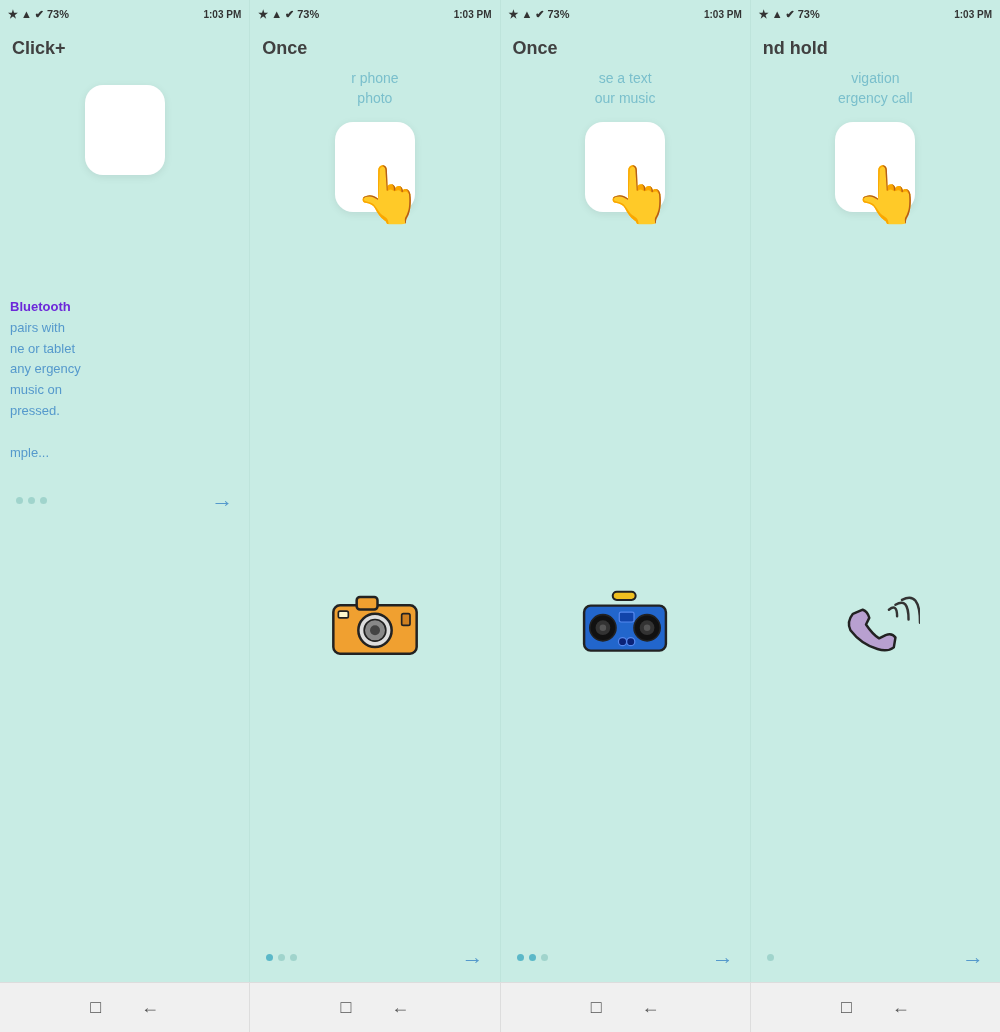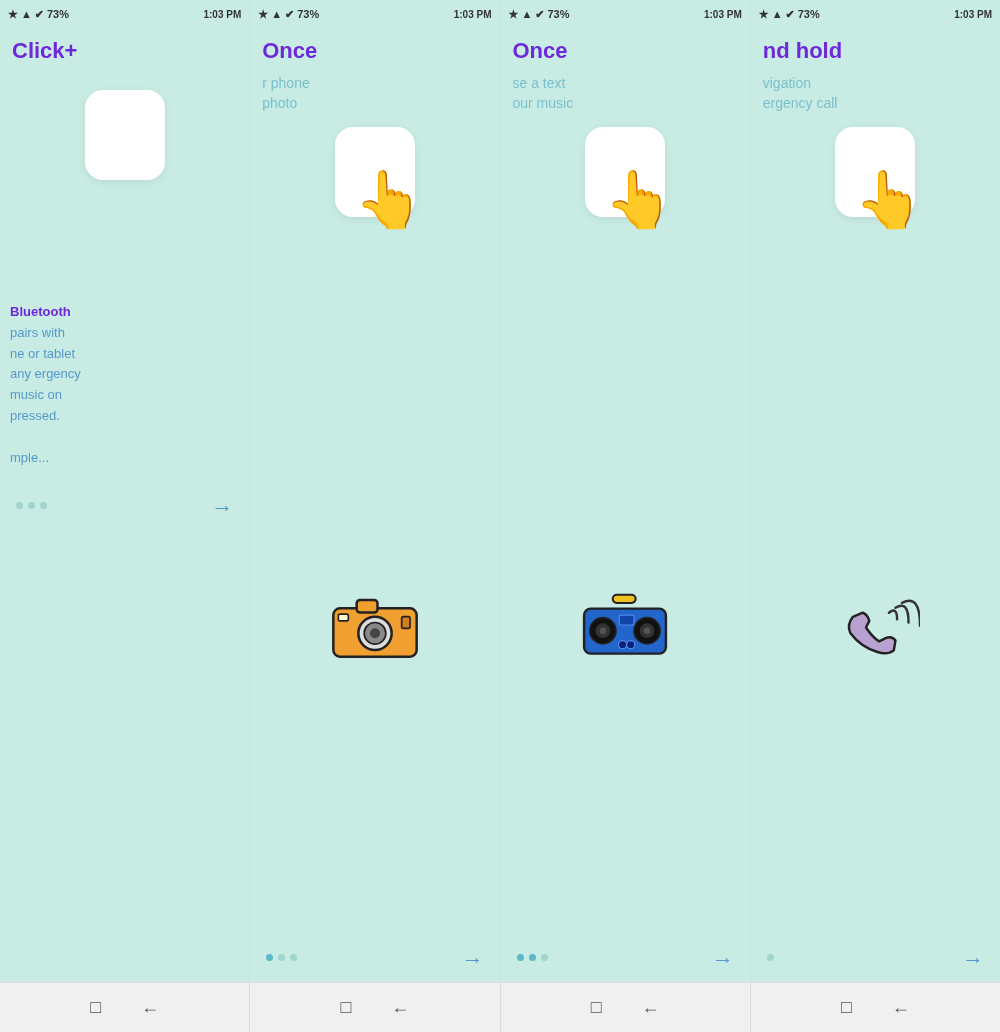--- a/index.html
+++ b/index.html
@@ -55,31 +55,32 @@
     .status-right {
       display: flex;
       align-items: flex-end;
       gap: 3px;
       font-size: 10px;
     }
 
     
     .screen-title {
       padding: 10px 12px 6px 12px;
-      font-size: 22px;
+      font-size: 18px;
       font-weight: 600;
-      color: #6d28d9;
+      color: #404040;
     }
 
     
     .screen-desc {
       padding: 4px 12px;
       font-size: 14px;
       color: #7abfcc;
       line-height: 1.4;
+      text-align: center;
     }
 
     
     .illustration-area {
       flex: 0 0 220px;
       display: flex;
       justify-content: center;
       align-items: center;
       position: relative;
     }

